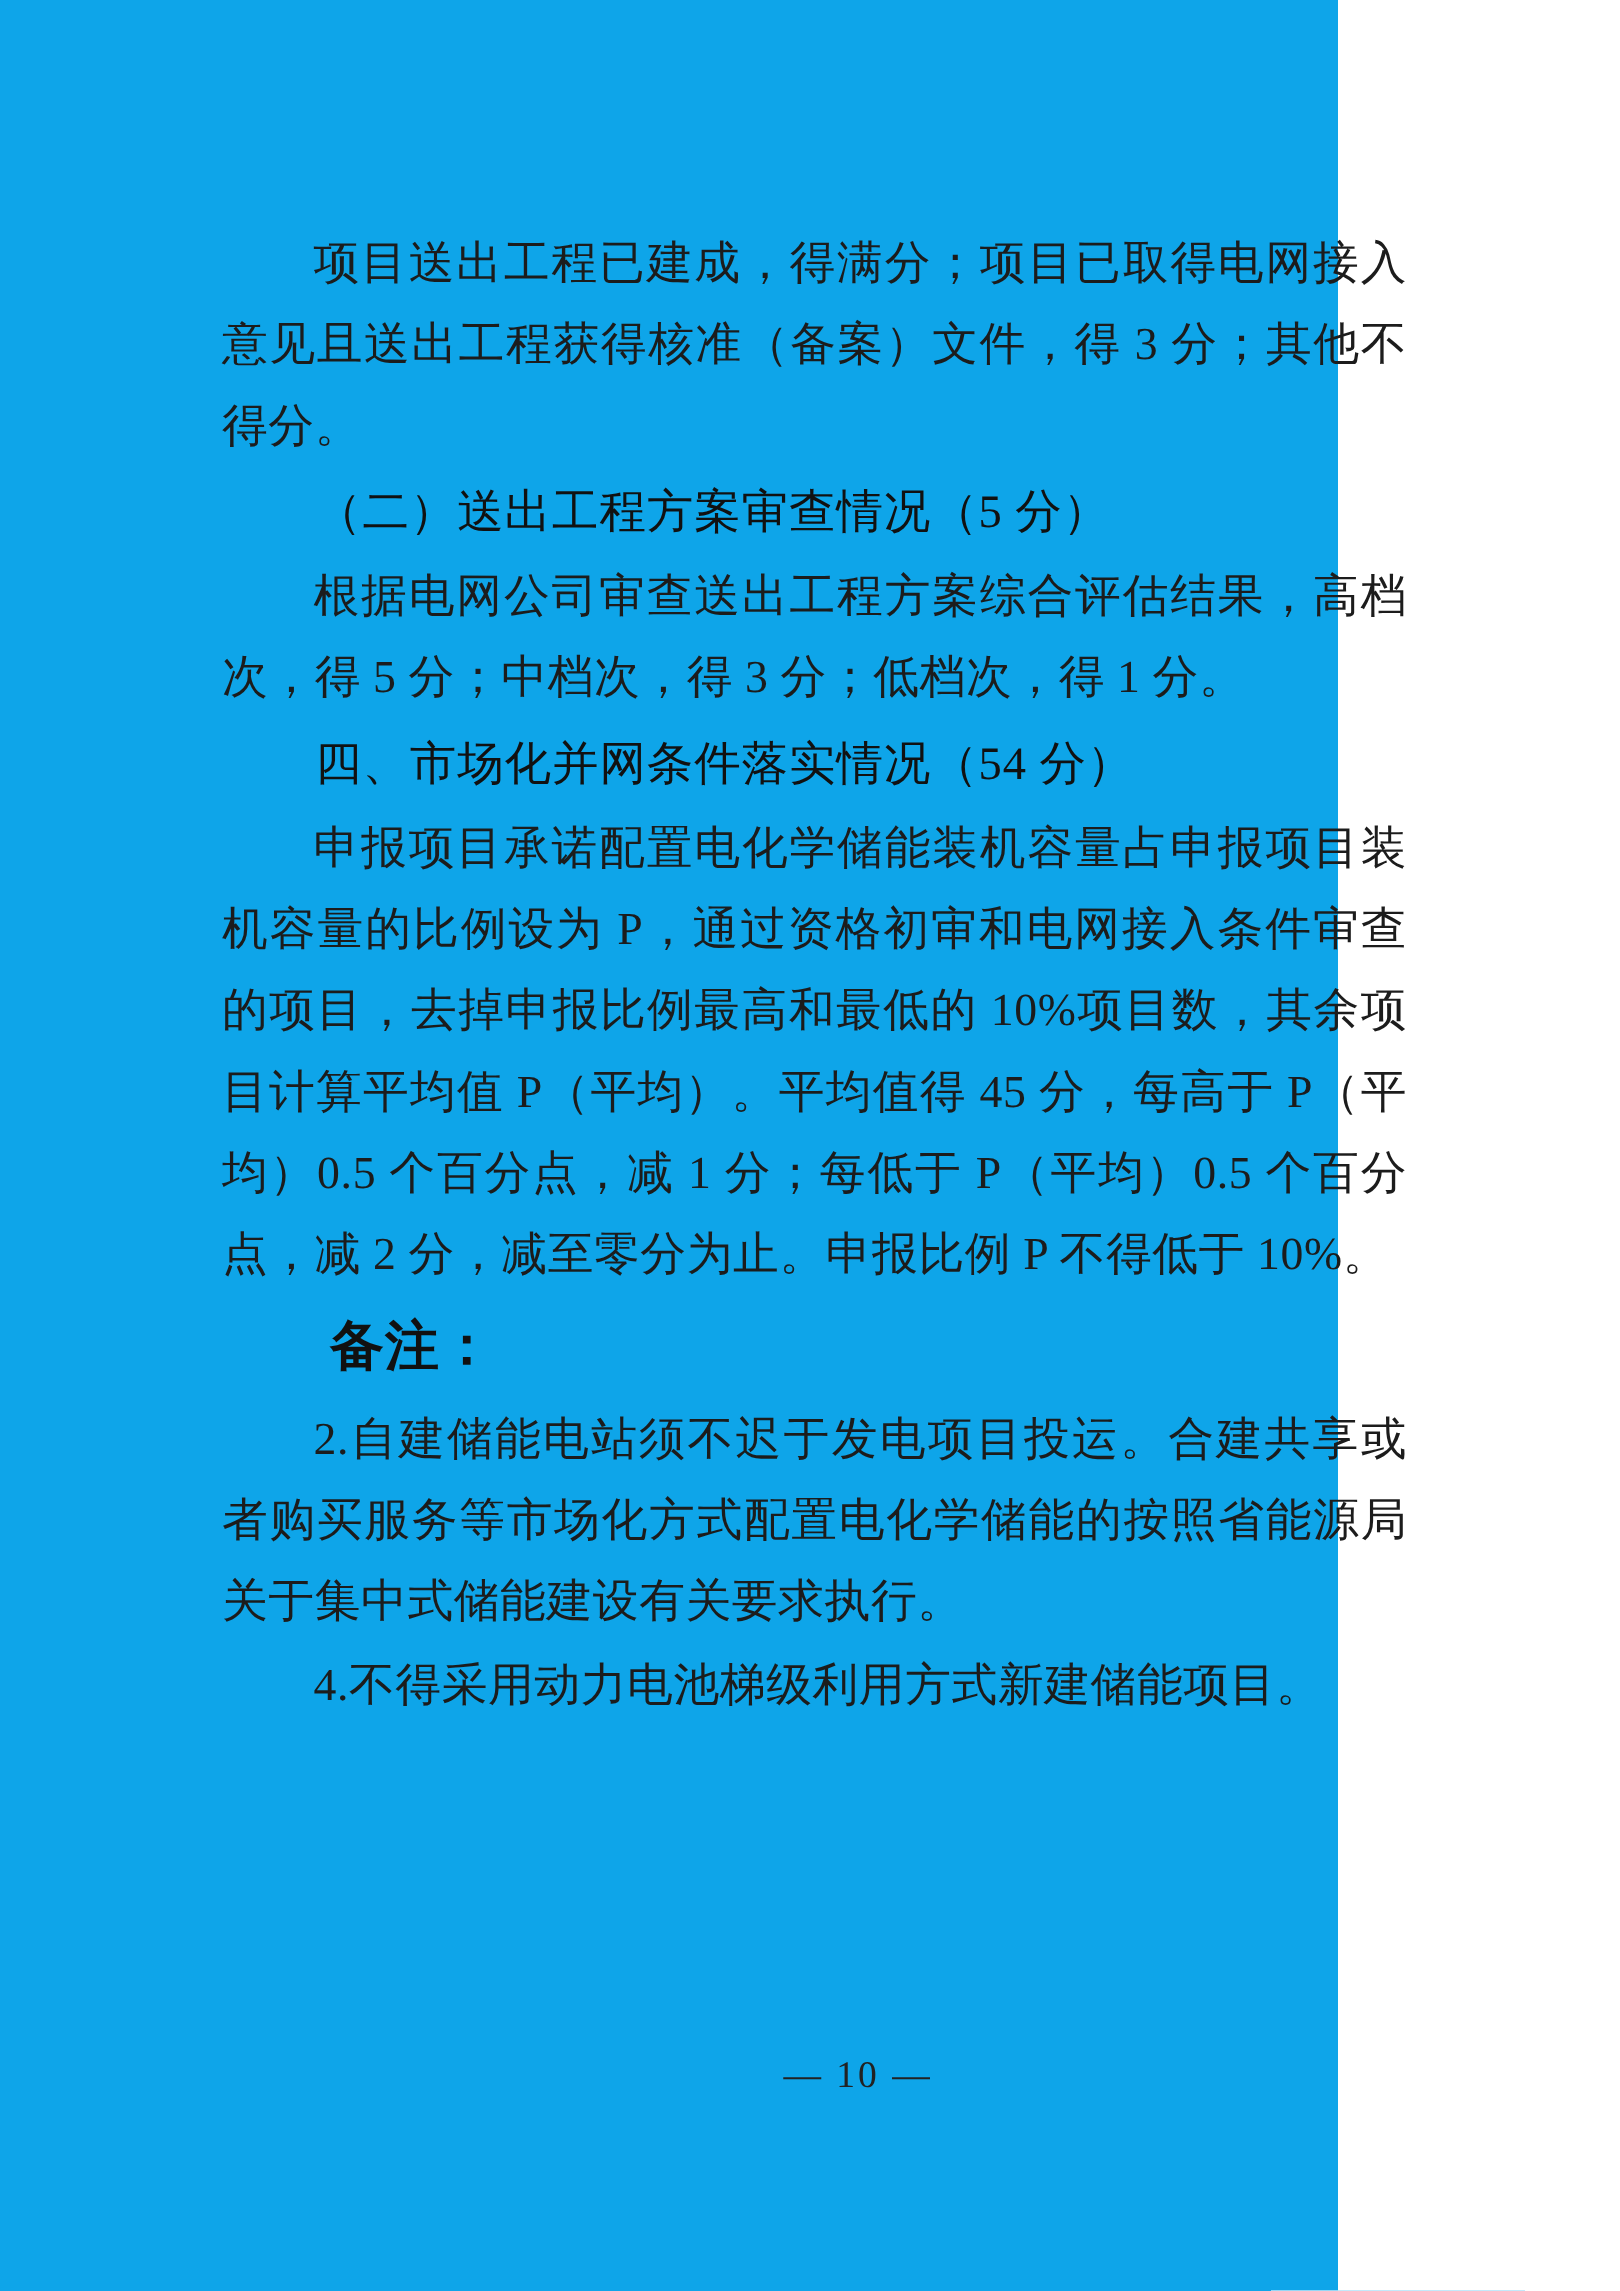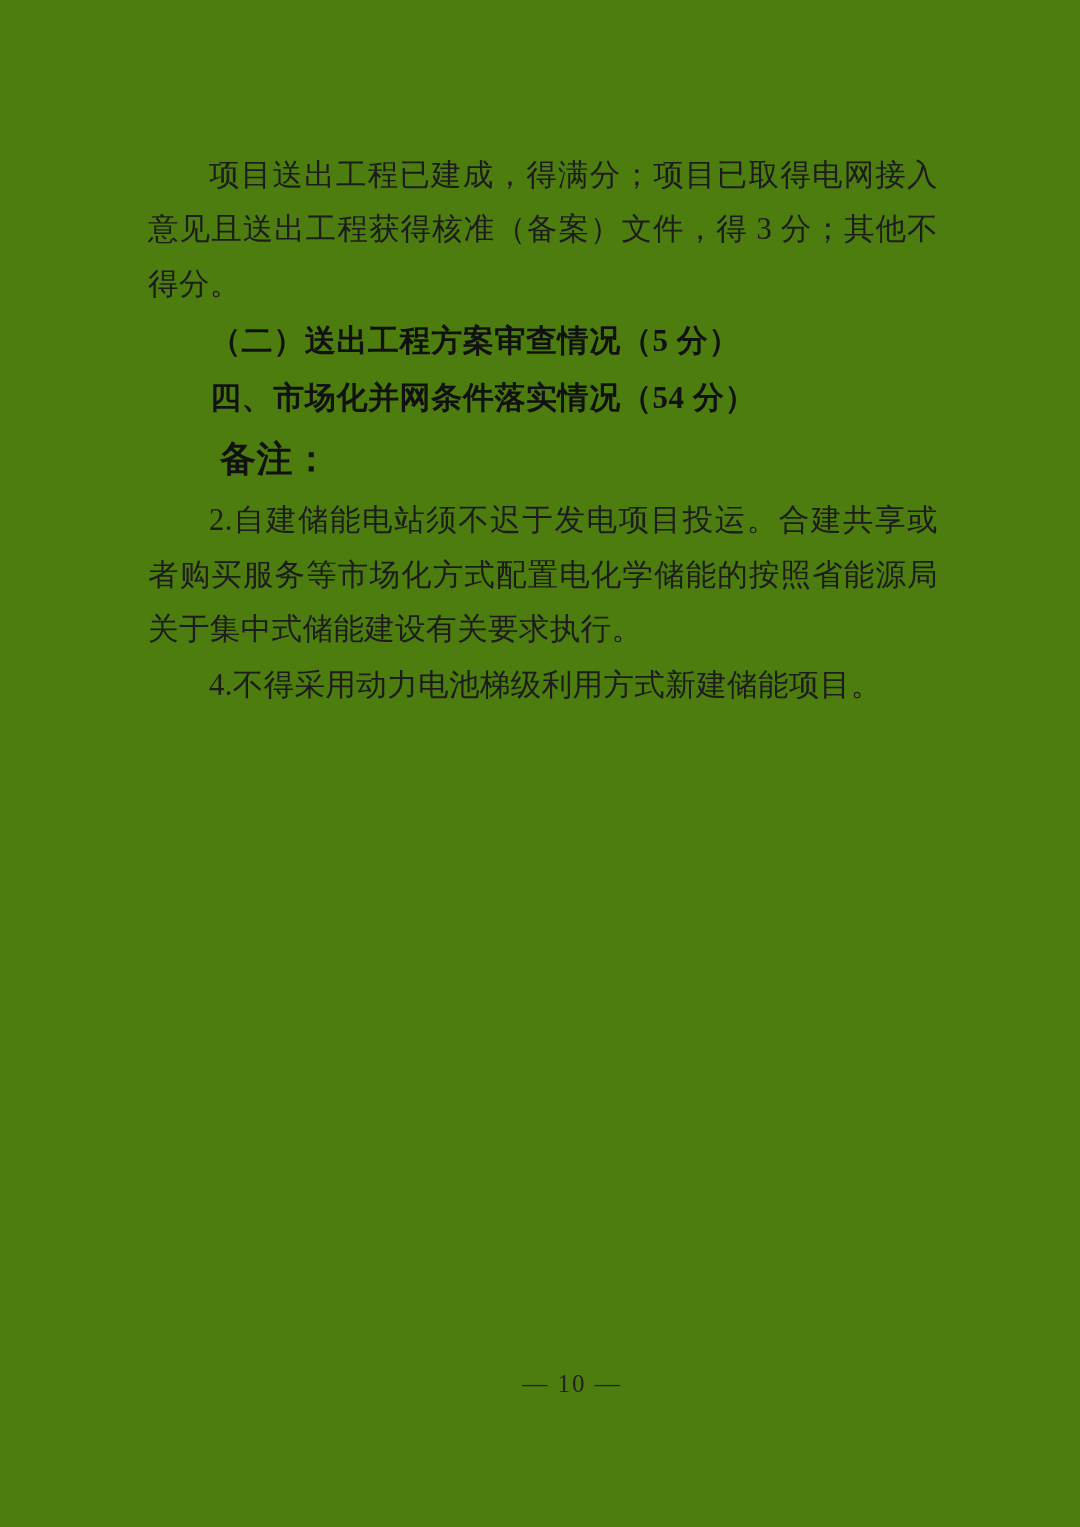--- a/index.html
+++ b/index.html
@@ -12,23 +12,23 @@
     height: 1527px;
     font-family: "Liberation Serif", "DejaVu Serif", serif;
     color: #1a1a1a;
     position: relative;
     overflow: hidden;
   }
   .page {
     position: absolute;
     left: 0;
     top: 0;
-    width: 1080px;
+    width: 892px;
     height: 1527px;
-    background: #4d7c0f;
+    background: #0ea5e9;
   }
   .content {
     position: absolute;
     left: 148px;
     top: 148px;
     width: 790px;
   }
   p.para {
     margin: 0 0 2px 0;
     font-size: 30.5px;
@@ -37,21 +37,21 @@
     text-justify: inter-ideograph;
     text-indent: 2em;
     letter-spacing: 0.4px;
     color: #1c1c1c;
   }
   p.heading {
     margin: 0 0 2px 0;
     font-size: 31px;
     line-height: 1.78;
     text-indent: 2em;
-    font-weight: bold;
+    font-weight: normal;
     letter-spacing: 0.6px;
     color: #111111;
   }
   p.label {
     margin: 0 0 2px 0;
     font-size: 36px;
     line-height: 1.78;
     text-indent: 2em;
     font-weight: bold;
     letter-spacing: 0.6px;
@@ -73,23 +73,25 @@
 </head>
 <body>
 
 <div class="page">
   <div class="content">
 
     <p class="para">项目送出工程已建成，得满分；项目已取得电网接入意见且送出工程获得核准（备案）文件，得 3 分；其他不得分。</p>
 
     <p class="heading">（二）送出工程方案审查情况（5 分）</p>
 
+    <p class="para">根据电网公司审查送出工程方案综合评估结果，高档次，得 5 分；中档次，得 3 分；低档次，得 1 分。</p>
 
     <p class="heading">四、市场化并网条件落实情况（54 分）</p>
 
+    <p class="para">申报项目承诺配置电化学储能装机容量占申报项目装机容量的比例设为 P，通过资格初审和电网接入条件审查的项目，去掉申报比例最高和最低的 10%项目数，其余项目计算平均值 P（平均）。平均值得 45 分，每高于 P（平均）0.5 个百分点，减 1 分；每低于 P（平均）0.5 个百分点，减 2 分，减至零分为止。申报比例 P 不得低于 10%。</p>
 
     <p class="label">备注：</p>
 
 
     <p class="para">2.自建储能电站须不迟于发电项目投运。合建共享或者购买服务等市场化方式配置电化学储能的按照省能源局关于集中式储能建设有关要求执行。</p>
 
 
     <p class="para">4.不得采用动力电池梯级利用方式新建储能项目。</p>
 
   </div>

